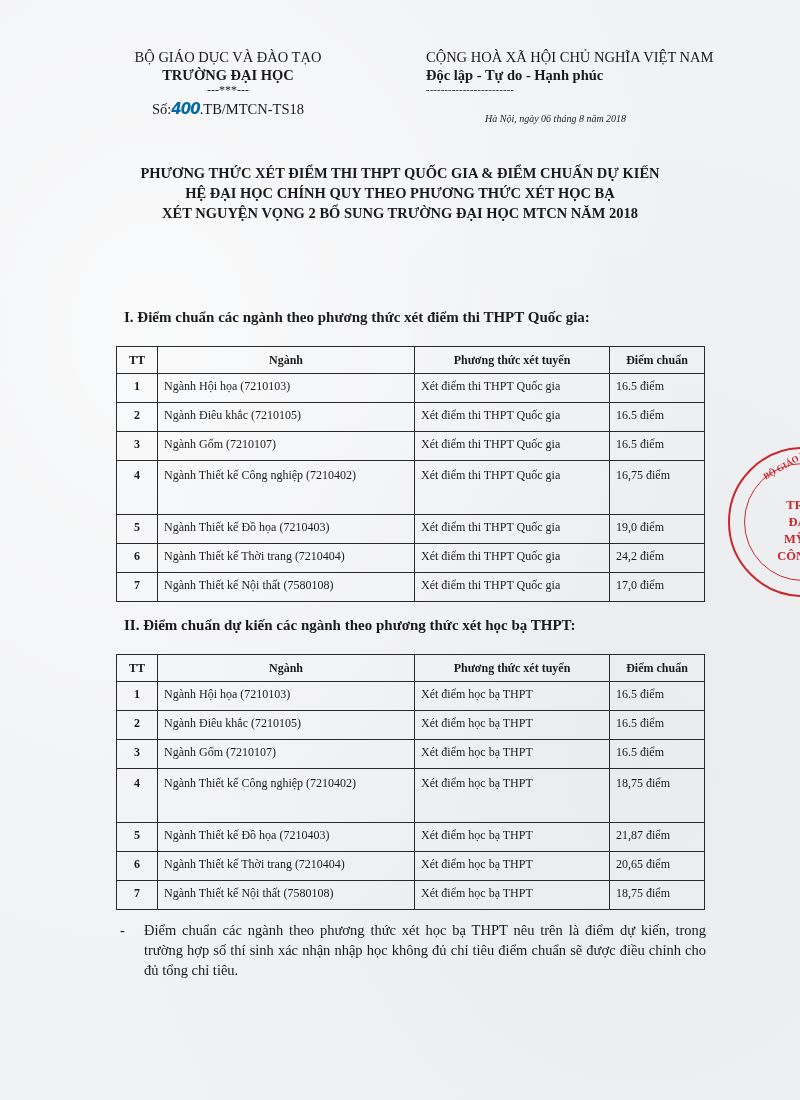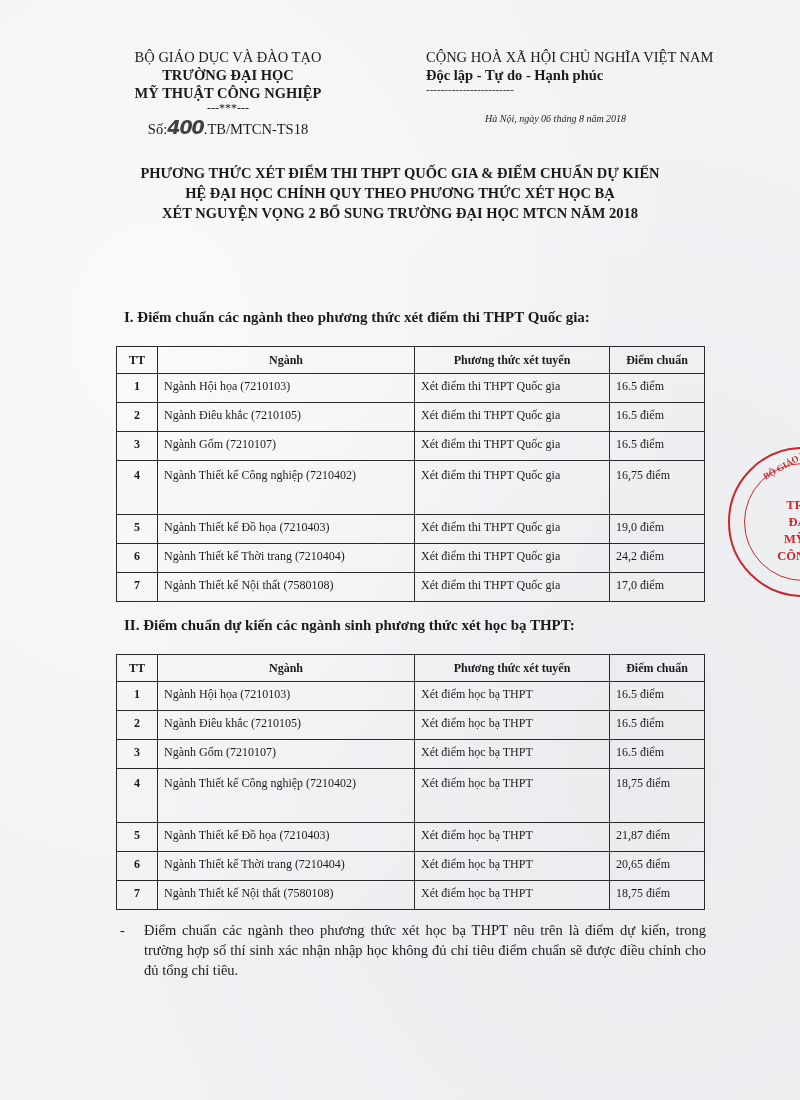--- a/index.html
+++ b/index.html
@@ -8,21 +8,21 @@
       background: #f1f2f4;
       background-image: radial-gradient(ellipse at 20% 30%, rgba(255,255,255,0.6), rgba(240,240,242,0) 60%),
                         radial-gradient(ellipse at 80% 70%, rgba(230,231,234,0.6), rgba(240,240,242,0) 60%);
       font-family: "Liberation Serif", "DejaVu Serif", serif;
       color: #1a1a1a;
     }
     .hdr-left { position: absolute; left: 108px; top: 48px; width: 240px; text-align: center; font-size: 14.5px; line-height: 18px; }
     .hdr-left .b { font-weight: bold; }
     .hdr-left .stars { font-size: 12px; line-height: 12px; letter-spacing: 0; }
     .hdr-left .so { margin-top: 4px; font-size: 14.5px; }
-    .so-num { font-family: "DejaVu Sans", sans-serif; font-style: italic; font-weight: bold; font-size: 19px; color: #404040; letter-spacing: -1px; }
+    .so-num { font-family: "DejaVu Sans", sans-serif; font-style: italic; font-weight: bold; font-size: 15px; color: #0369a1; letter-spacing: -1px; }
     .hdr-right { position: absolute; left: 426px; top: 48px; width: 316px; text-align: left; font-size: 14.5px; line-height: 18px; }
     .hdr-right .b { font-weight: bold; }
     .hdr-right .dash { font-size: 11px; line-height: 11px; letter-spacing: 0; }
     .date { position: absolute; left: 485px; top: 113px; font-style: italic; font-size: 10px; }
     .title { position: absolute; left: 100px; top: 163px; width: 600px; text-align: center; font-weight: bold; font-size: 14.5px; line-height: 20px; }
     .section { position: absolute; left: 116px; font-weight: bold; font-size: 15px; margin-left: 8px; }
     table.t { position: absolute; left: 116px; border-collapse: collapse; font-size: 12px; }
     table.t td, table.t th { border: 1.3px solid #2a2a2a; padding: 0 6px; height: 28px; vertical-align: top; line-height: 25px; }
     table.t th { font-weight: bold; text-align: center; height: 26px; line-height: 26px; }
     table.t td.tt { text-align: center; font-weight: bold; width: 28px; padding: 0 4px; }
@@ -34,21 +34,20 @@
     .stamp .inner { position: absolute; left: 14px; top: 14px; width: 116px; height: 116px; border-radius: 50%; border: 1.5px solid #c8282d; }
     .stamp .txt { position: absolute; left: 30px; top: 48px; color: #c8282d; font-weight: bold; font-size: 12.5px; line-height: 17px; text-align: center; width: 80px; }
     .stamp .arc { position: absolute; color: #c8282d; font-size: 9px; font-weight: bold; }
   </style>
 </head>
 <body>
 
 <div class="hdr-left">
   <div>BỘ GIÁO DỤC VÀ ĐÀO TẠO</div>
   <div class="b">TRƯỜNG ĐẠI HỌC</div>
-  <div class="b">MỸ THUẬT CÔNG NGHIỆP</div>
   <div class="stars">---***---</div>
   <div class="so">
     <span>Số:</span><span class="so-num">400</span><span>.TB/MTCN-TS18</span>
   </div>
 </div>
 
 <div class="hdr-right">
   <div>CỘNG HOÀ XÃ HỘI CHỦ NGHĨA VIỆT NAM</div>
   <div class="b">Độc lập - Tự do - Hạnh phúc</div>
   <div class="dash">------------------------</div>
@@ -108,21 +107,21 @@
       </tr>
   <tr>
         <td class="tt">7</td>
         <td>Ngành Thiết kế Nội thất (7580108)</td>
         <td>Xét điểm thi THPT Quốc gia</td>
         <td>17,0 điểm</td>
       </tr>
 </tbody>
   </table>
 
-<div class="section" style="top:617px;">II. Điểm chuẩn dự kiến các ngành sinh phương thức xét học bạ THPT:</div>
+<div class="section" style="top:617px;">II. Điểm chuẩn dự kiến các ngành theo phương thức xét học bạ THPT:</div>
 <table class="t" style="top:654px;">
   <tbody>
       <tr>
     <th class="c1">TT</th>
     <th class="c2">Ngành</th>
     <th class="c3">Phương thức xét tuyển</th>
     <th class="c4">Điểm chuẩn</th>
   </tr>
   <tr>
         <td class="tt">1</td>

